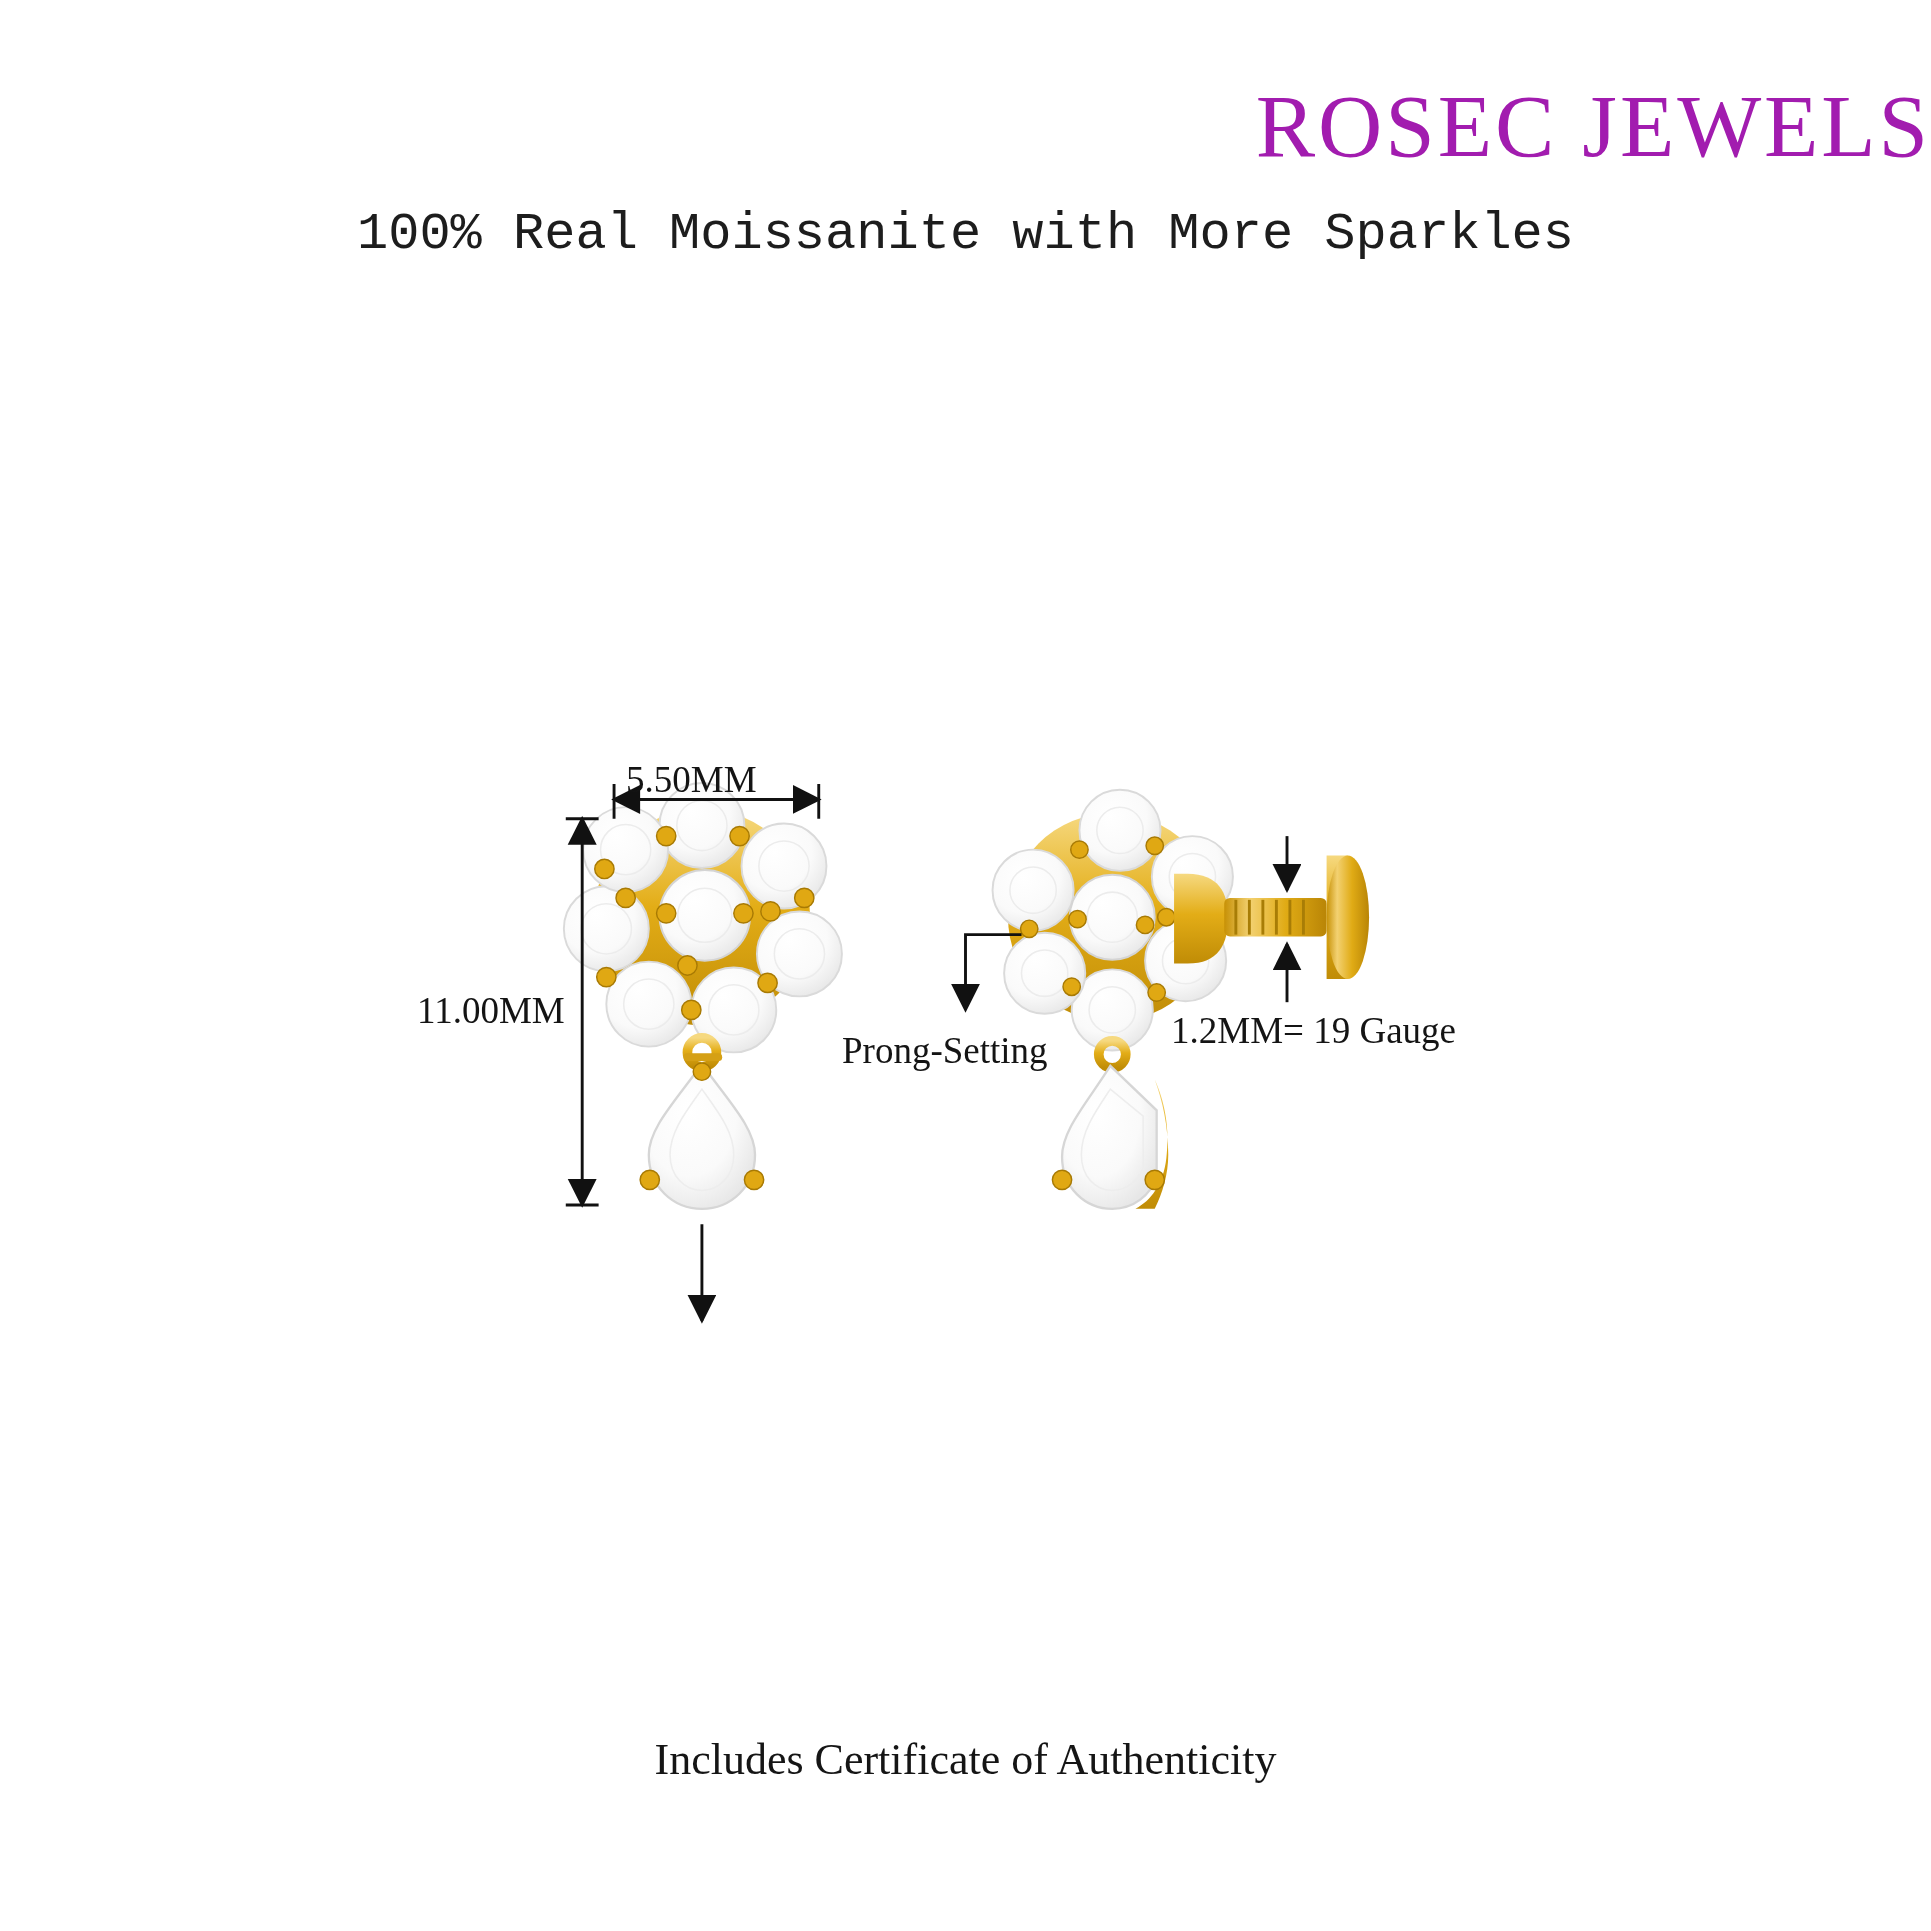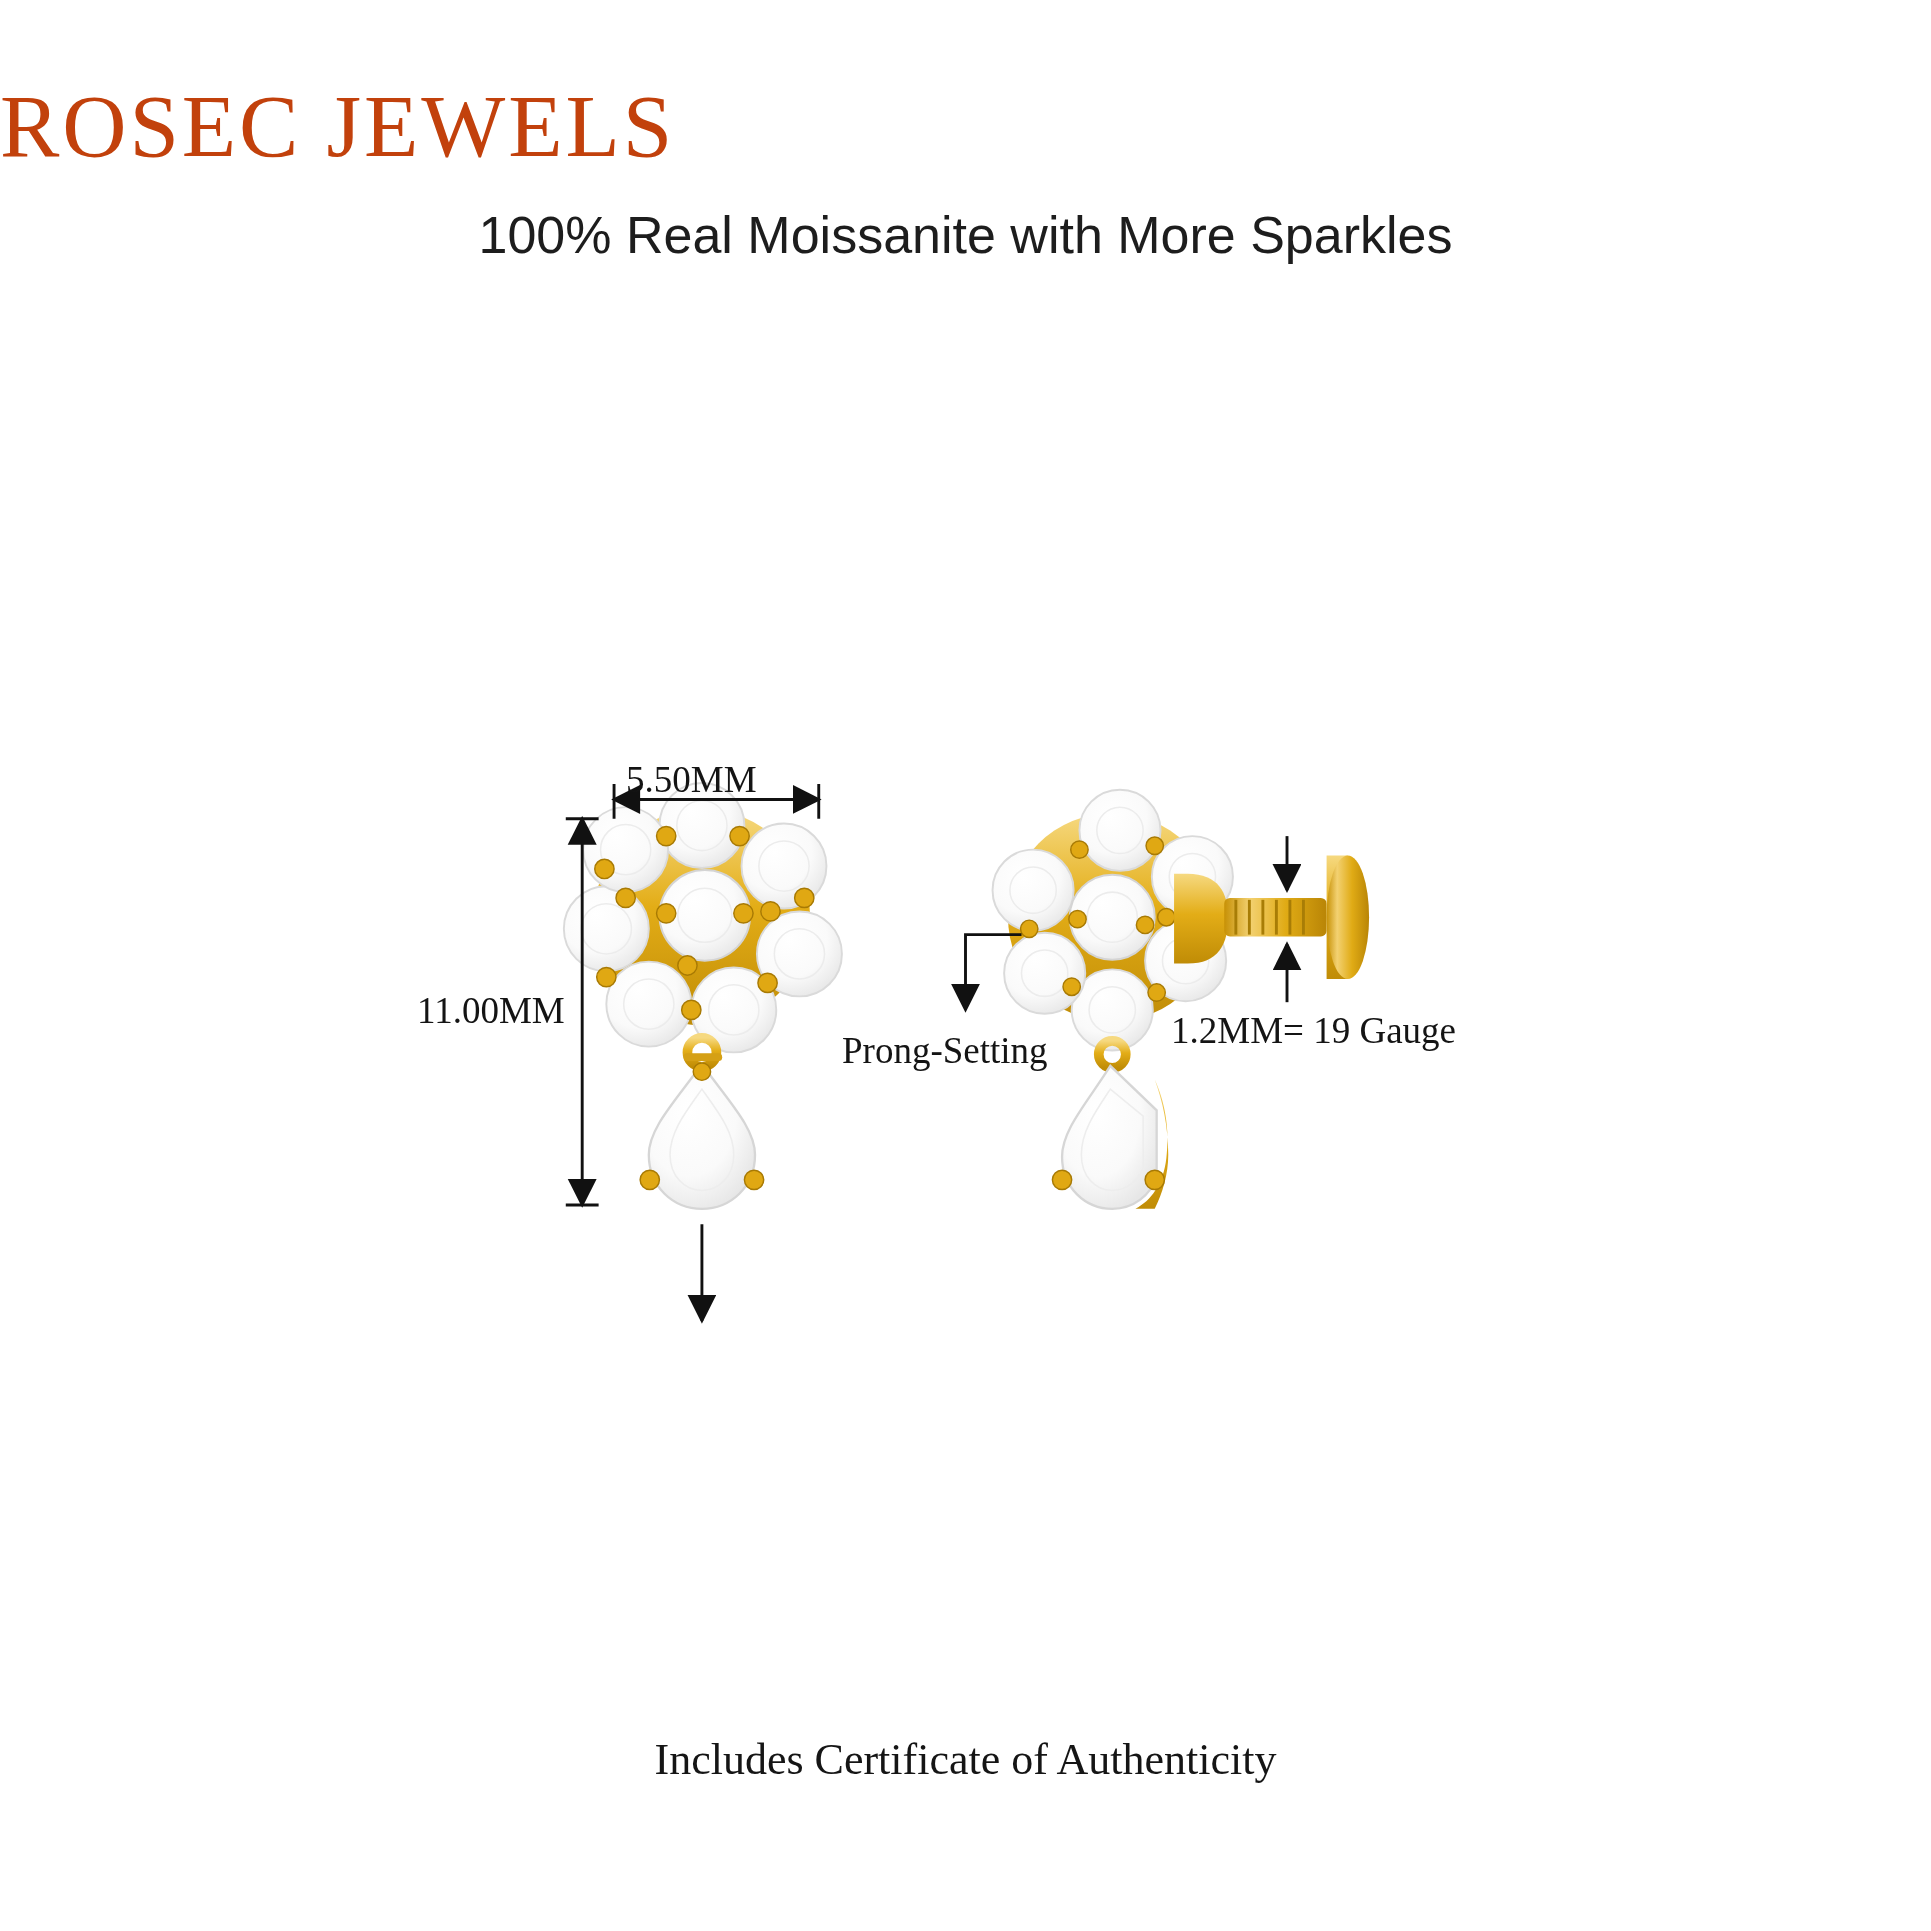--- a/index.html
+++ b/index.html
@@ -16,34 +16,34 @@
     color: #111111;
     overflow: hidden;
   }
 
   
   .brand-title {
     position: absolute;
     top: 75px;
     left: 0;
     width: 100%;
-    text-align: left;
+    text-align: right;
     font-family: "Liberation Serif", serif;
     font-size: 89px;
     letter-spacing: 2.9px;
-    color: #c2410c;
+    color: #a21caf;
     font-weight: 400;
   }
   .brand-subtitle {
     position: absolute;
     top: 205px;
     left: 0;
     width: 100%;
     text-align: center;
-    font-family: Liberation Sans, sans-serif;
+    font-family: Liberation Mono, monospace;
     font-size: 52px;
     color: #1d1d1d;
     font-weight: 400;
   }
 
   
   .footer-note {
     position: absolute;
     top: 1714px;
     left: 0;

